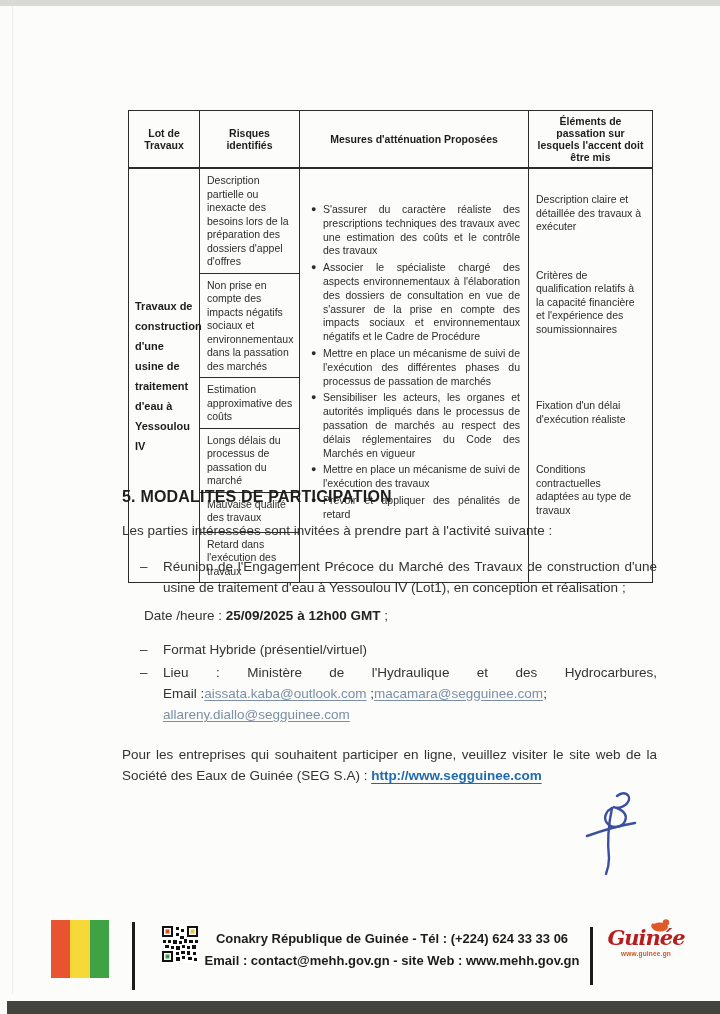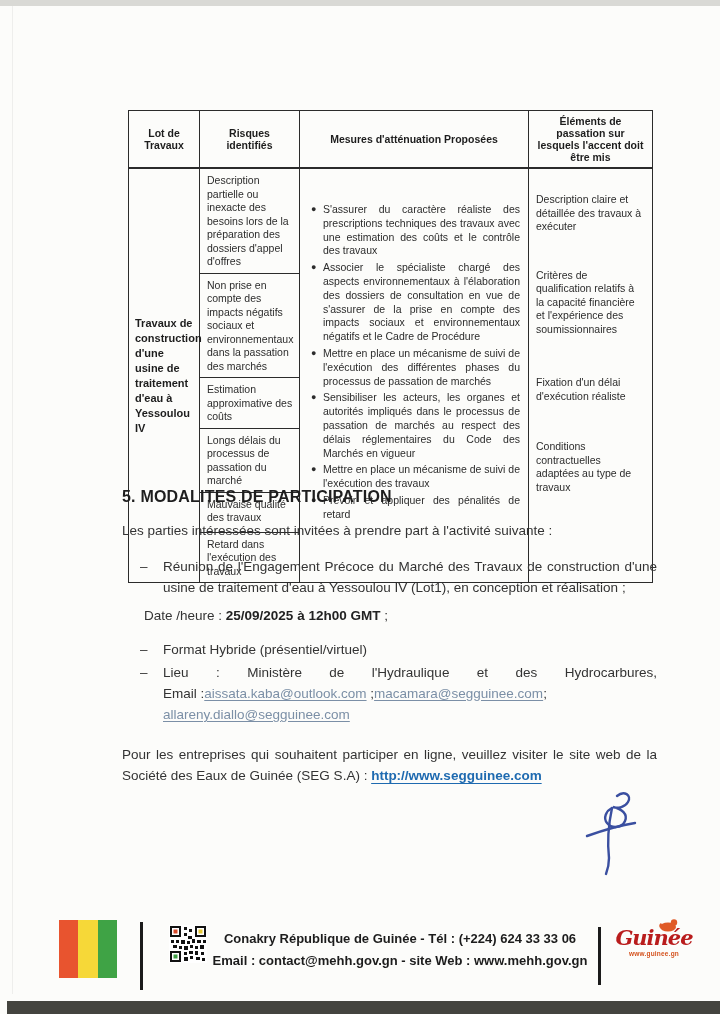--- a/index.html
+++ b/index.html
@@ -20,33 +20,33 @@
     border-collapse:collapse; table-layout:fixed;
     color:#2c2c2c;
   }
   .risk-table th, .risk-table td { border:1.5px solid #2b2b2b; vertical-align:top; }
   .risk-table th {
     font-size:10.5px; font-weight:bold; text-align:center; vertical-align:middle;
     padding:4px 6px; height:38px; border-bottom-width:2px; color:#1d1d1d;
   }
   td.lot-cell {
     font-size:11px; font-weight:bold; vertical-align:middle;
-    padding:6px 6px; color:#1d1d1d; line-height:15px;
+    padding:6px 6px; color:#1d1d1d; line-height:20px;
   }
   td.risk-cell { font-size:10.5px; padding:5px 6px 4px 7px; line-height:13.5px; }
   td.measures-cell { padding:34px 8px 8px 6px; }
   .bullet-item {
     position:relative; font-size:10.5px; line-height:13.8px; text-align:justify;
     padding-left:17px; margin-bottom:3px; color:#2c2c2c;
   }
   .bullet-item .dot { position:absolute; left:5px; top:0; font-size:9px; }
   td.elements-cell { padding:0 7px; font-size:10.5px; line-height:13.5px; }
   .element-item.e1 { margin-top:24px; }
   .element-item.e2 { margin-top:35px; }
-  .element-item.e3 { margin-top:40px; }
+  .element-item.e3 { margin-top:63px; }
   .element-item.e4 { margin-top:37px; }
 
   
   .section5 { position:absolute; left:122px; top:486px; width:535px; font-size:13.5px; line-height:21px; color:#333; }
   .section5 h2 { font-size:16px; font-weight:bold; color:#1e1e1e; letter-spacing:0.2px; }
   .intro { margin-top:13px; }
   .dash-item { position:relative; margin-top:15px; padding-left:41px; }
   .dash-item .dash { position:absolute; left:18px; top:0; }
   .activity-text { text-align:justify; }
   .date-line { margin-top:7px; padding-left:22px; }
@@ -55,21 +55,21 @@
   .dash-item.tighter { margin-top:2px; }
   .lieu-l1 { text-align:justify; text-align-last:justify; }
   a.email-link { color:#7b8fa6; text-decoration:underline; text-underline-offset:2px; }
   .closing { margin-top:19px; text-align:justify; }
   a.web-link { color:#1e6ab0; font-weight:bold; text-underline-offset:3px; }
 
   
   .signature { position:absolute; left:572px; top:788px; width:76px; height:96px; }
 
   
-  .footer { position:absolute; left:12px; top:905px; width:592px; height:92px;padding-left:48px; }
+  .footer { position:absolute; left:4px; top:905px; width:592px; height:92px;padding-left:48px; }
   .flag { position:absolute; left:47px; top:15px; width:58px; height:58px; display:flex; }
   .flag div { flex:1; }
   .f-red   { background:#e8542f; }
   .f-yel   { background:#f6d838; }
   .f-grn   { background:#3fa345; }
   .fdiv1 { position:absolute; left:128px; top:17px; width:2.5px; height:68px; background:#1b1b1b; }
   .fdiv2 { position:absolute; left:586px; top:22px; width:2.5px; height:58px; background:#1b1b1b; }
   .qr { position:absolute; left:157px; top:20px; }
   .footer-text { position:absolute; left:196px; top:23px; width:384px; text-align:center;
                  font-size:13px; font-weight:bold; color:#1c1c1c; line-height:22px; }

